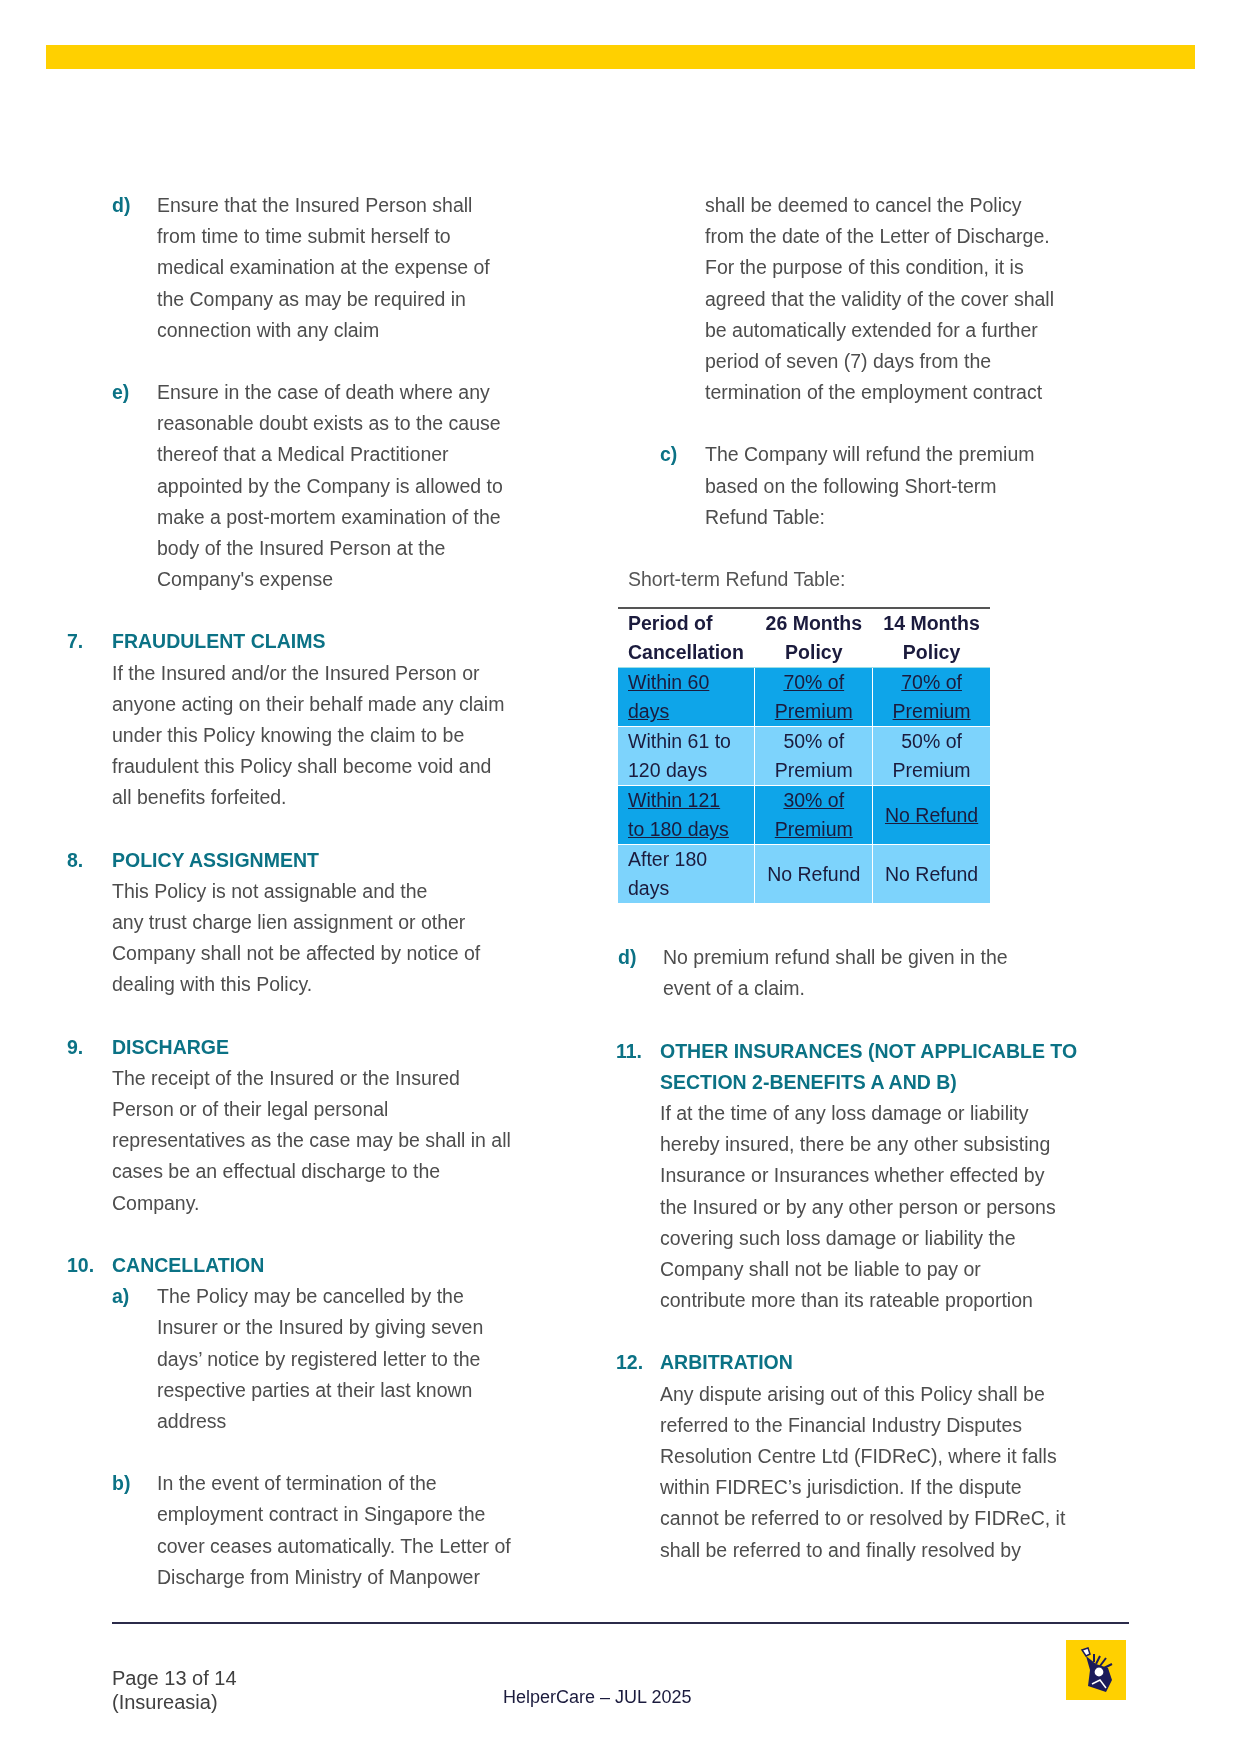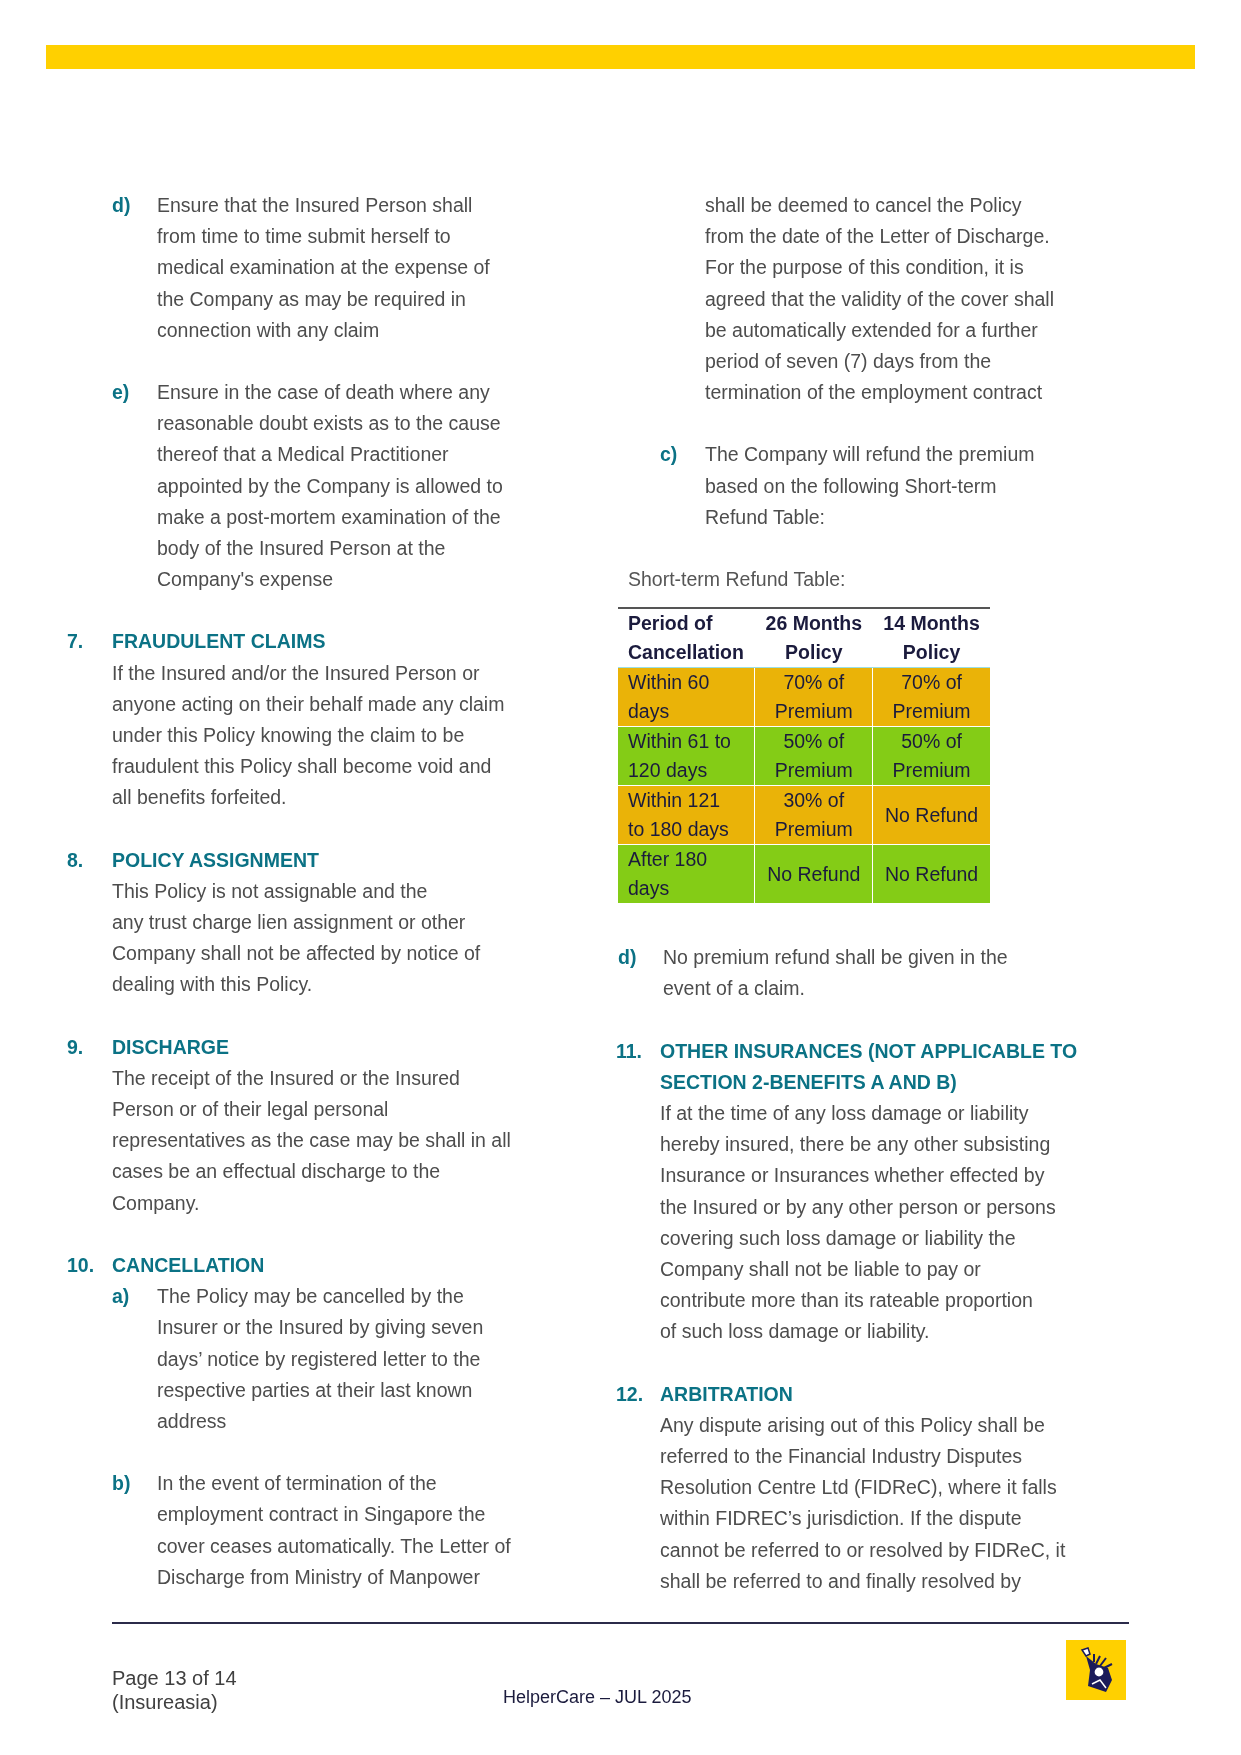--- a/index.html
+++ b/index.html
@@ -14,22 +14,22 @@
   .sec-title { color: #0B7285; font-weight: bold; }
   .sub { position: relative; padding-left: 45px; }
   .sub-letter { position: absolute; left: 0; top: 0; color: #0B7285; font-weight: bold; }
   .gap { height: 31px; }
   .tbl-title { font-weight: normal; color: #555; margin-left: 72px; }
   table.refund { border-collapse: collapse; margin-left: 63px; margin-top: 12px; width: 372px; color: #1b1b3d; font-size: 19.5px; line-height: 29px; }
   table.refund th { font-weight: bold; color: #1b1b3d; vertical-align: top; padding: 0 10px; border-top: 2px solid #555; border-bottom: 1px solid #9adfe6; }
   table.refund th:first-child { text-align: left; }
   table.refund td { padding: 0 10px; text-align: center; vertical-align: middle; border-bottom: 1px solid #ffffff; }
   table.refund td:first-child { text-align: left; vertical-align: top; }
-  table.refund tr.grey td { background: #eab308; }
-  table.refund tr.cyan td { background: #84cc16; }
+  table.refund tr.grey td { background: #0ea5e9; text-decoration: underline; }
+  table.refund tr.cyan td { background: #7dd3fc; }
   table.refund td + td, table.refund th + th { border-left: 1px solid #ffffff; }
   .footer-line { position: absolute; left: 112px; top: 1622px; width: 1017px; height: 2px; background: #2b2b4a; }
   .footer-left { position: absolute; left: 112px; top: 1666px; font-size: 20px; line-height: 24px; color: #404040; }
   .footer-center { position: absolute; left: 503px; top: 1687px; font-size: 18px; color: #1b1b3d; }
   .logo { position: absolute; left: 1066px; top: 1640px; width: 60px; height: 60px; background: #FFD000; }
 </style>
 </head>
 <body>
 
 <div class="topbar"></div>
@@ -232,21 +232,20 @@
         <div>SECTION 2-BENEFITS A AND B)</div>
       </div>
     <div>
         <div>If at the time of any loss damage or liability</div>
         <div>hereby insured, there be any other subsisting</div>
         <div>Insurance or Insurances whether effected by</div>
         <div>the Insured or by any other person or persons</div>
         <div>covering such loss damage or liability the</div>
         <div>Company shall not be liable to pay or</div>
         <div>contribute more than its rateable proportion</div>
-        <div>of such loss damage or liability.</div>
       </div>
   </div>
   <div class="gap"></div>
   <div class="sec" style="margin-left:-44px; padding-left:44px;">
     <span class="sec-num">12.</span>
     <div class="sec-title">ARBITRATION</div>
     <div>
         <div>Any dispute arising out of this Policy shall be</div>
         <div>referred to the Financial Industry Disputes</div>
         <div>Resolution Centre Ltd (FIDReC),  where it falls</div>

